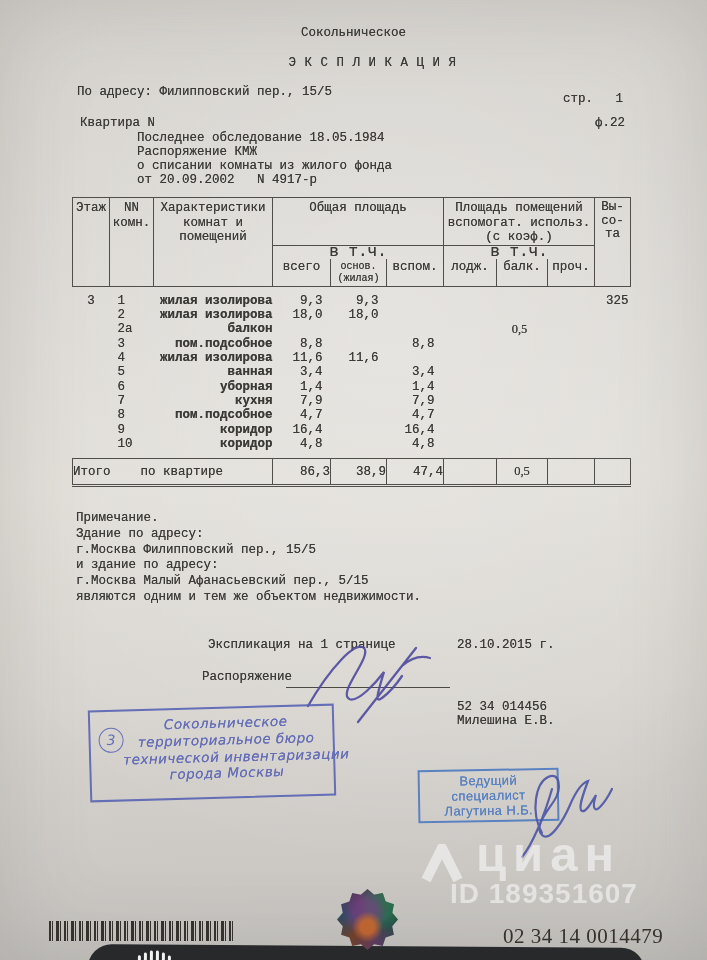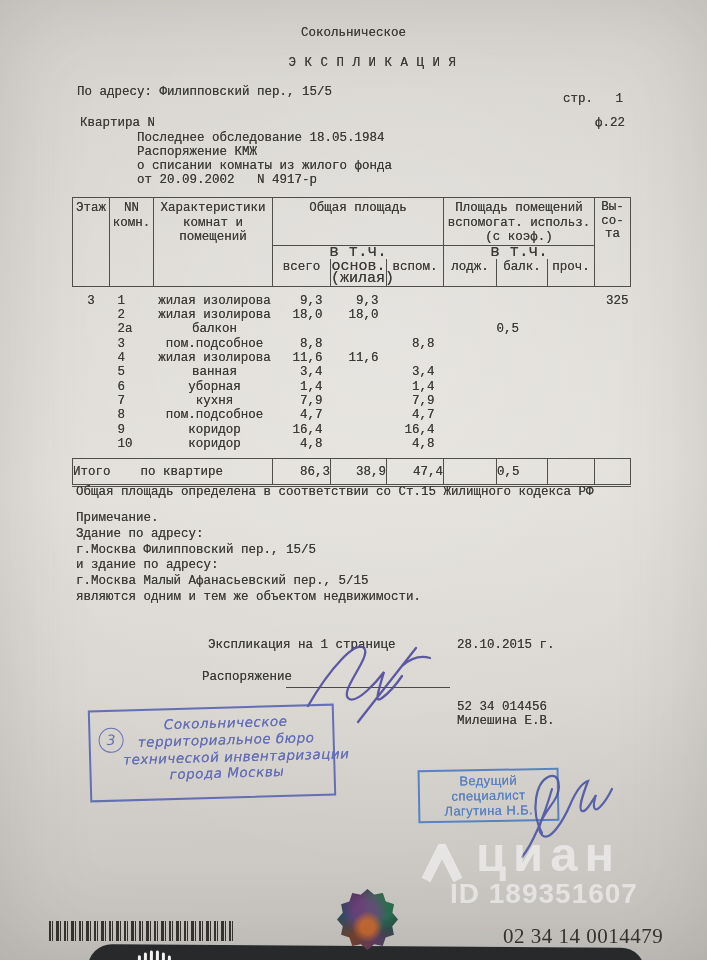--- a/index.html
+++ b/index.html
@@ -26,34 +26,34 @@
     font-size:12.5px;color:#3b3a36;}
   table.exp th,table.exp td{white-space:pre;text-shadow:0 0 0.4px rgba(60,58,54,0.8);}
   thead th{border:1.2px solid #504e4a;font-weight:normal;vertical-align:top;
     padding:3px 0 0 0;text-align:center;line-height:14.5px;}
   thead th.grp{border-bottom:none;}
   tr.incl td{border:1.2px solid #504e4a;border-bottom:none;height:13px;
     font-size:16px;line-height:12px;text-align:center;padding:0;}
   td.incl-l{padding-left:78px;}
   tr.sub th{border:1.2px solid #504e4a;border-top:none;vertical-align:top;
     padding-top:2px;line-height:13px;}
-  tr.sub th.two{font-size:15px;line-height:12.5px;}
+  tr.sub th.two{font-size:10px;line-height:12.5px;}
   th.hgt{line-height:13.5px;margin-left:36px;}
   tbody td{border:none;padding:0;height:14.35px;line-height:14.35px;}
   tbody tr:first-child td{padding-top:7px;}
   tfoot tr.gap td{border:none;height:7px;padding:0;}
   tfoot tr.total td{border:1.2px solid #504e4a;border-bottom:3px double #504e4a;
     height:25px;vertical-align:middle;padding:0;}
   tfoot td.lbl{text-align:left;padding-left:4px;}
   .c-floor{text-align:center;}
   .c-num{text-align:left;padding-left:8px;}
-  .c-name{text-align:center;padding-left:3px;}
+  .c-name{text-align:right;padding-left:3px;font-weight:bold;}
   .c-total,.c-main{text-align:right;padding-right:8px;}
   .c-aux{text-align:right;padding-right:9px;}
-  .c-loggia,.c-balcony,.c-other{text-align:left;padding-right:5px;}
+  .c-loggia,.c-balcony,.c-other{text-align:center;padding-right:5px;font-family:Liberation Serif, serif;}
   .c-height{text-align:right;padding-right:2px;}
   .footnote{left:76px;top:486px;}
   .note{left:76px;top:511px;line-height:15.8px;}
   .sg-pages{left:208px;top:639px;}
   .sg-date{left:457px;top:639px;}
   .sg-exec{left:202px;top:671px;}
   .sg-name{left:457px;top:671px;margin-top:44px;}
   .sg-code{left:457px;top:701px;}
   .sig-line{position:absolute;left:286px;top:673px;width:164px;height:14px;
     border-bottom:1.4px solid #4c4a46;}
@@ -312,21 +312,20 @@
         <td class="c-main">38,9</td>
         <td class="c-aux">47,4</td>
         <td class="c-loggia"></td>
         <td class="c-balcony">0,5</td>
         <td class="c-other"></td>
         <td class="c-height"></td>
       </tr>
     </tfoot>
   </table>
 
-  <div class="tline footnote">Общая площадь определена в соответствии со Ст.15 Жилищного кодекса РФ</div>
   <div class="tline note">Примечание.
 Здание по адресу:
 г.Москва Филипповский пер., 15/5
 и здание по адресу:
 г.Москва Малый Афанасьевский пер., 5/15
 являются одним и тем же объектом недвижимости.</div>
 
   <div class="tline sg-pages">Экспликация на 1 странице</div>
   <div class="tline sg-date">28.10.2015 г.</div>
   <div class="tline sg-exec">Распоряжение</div>

